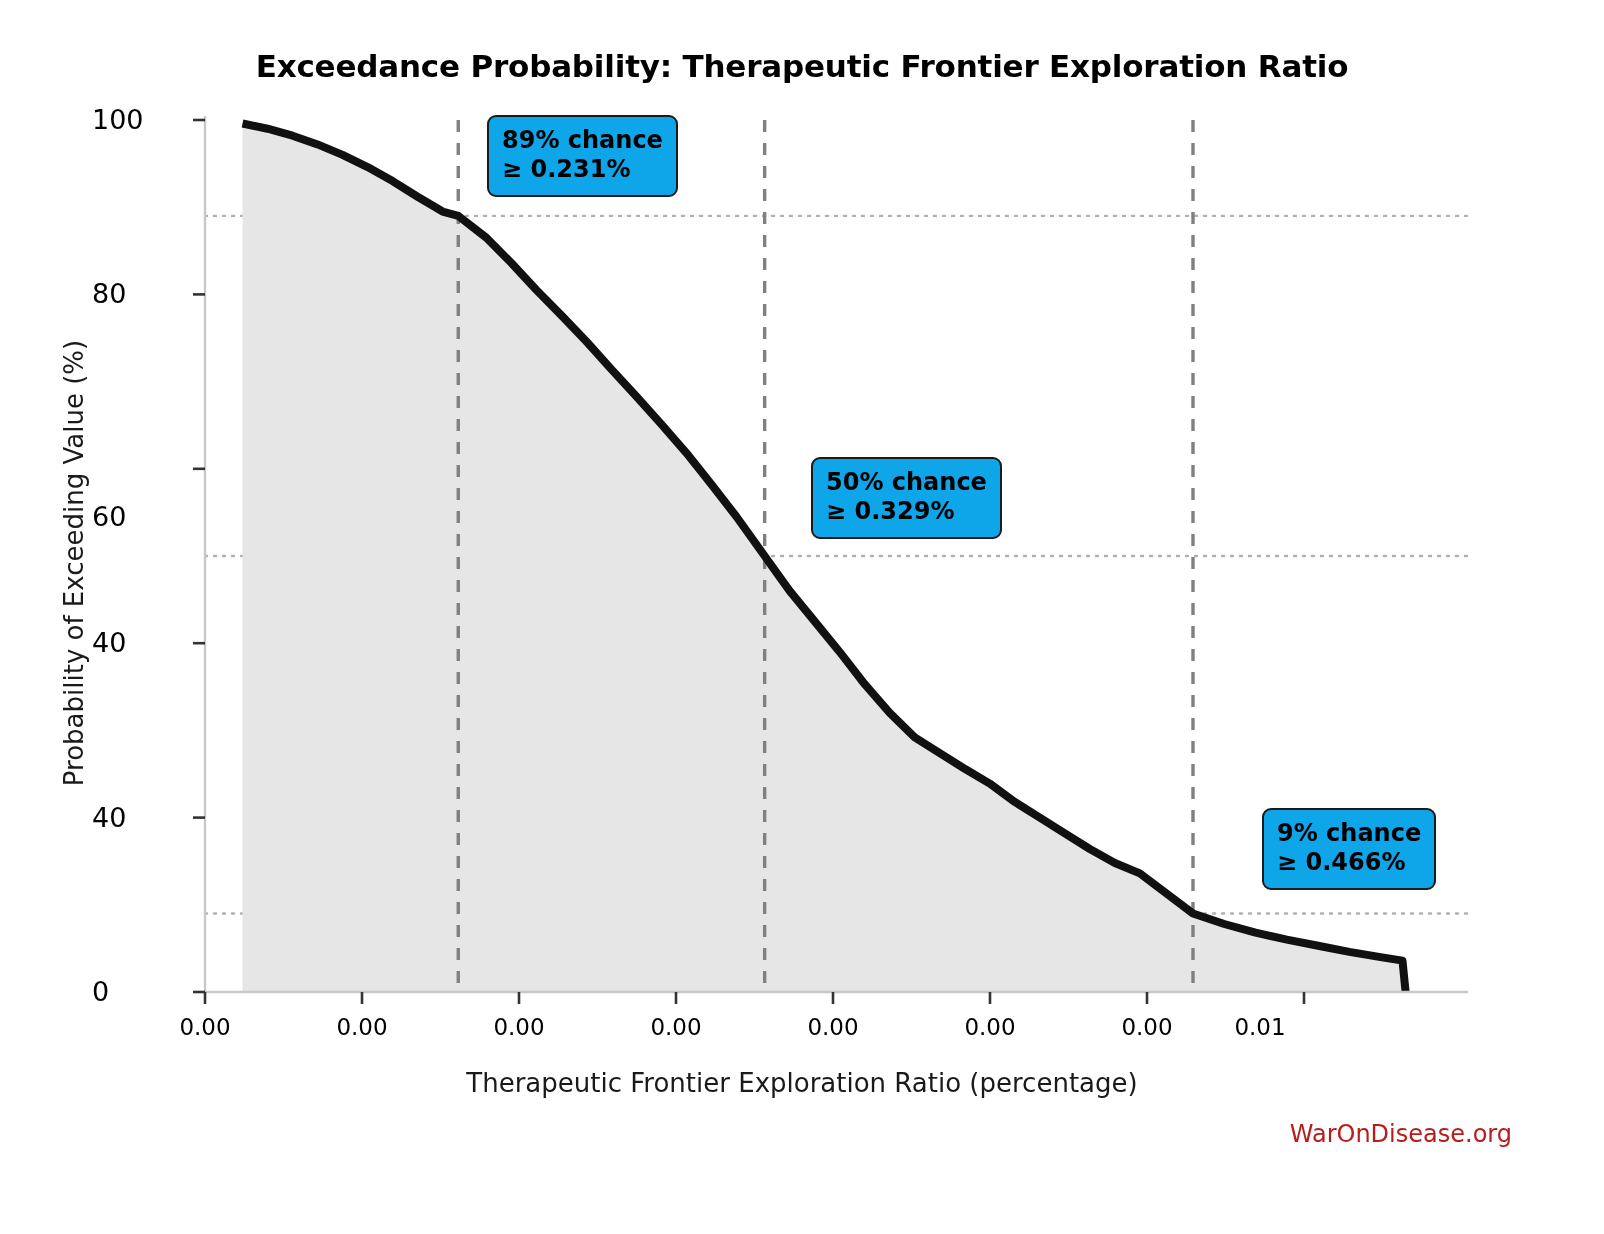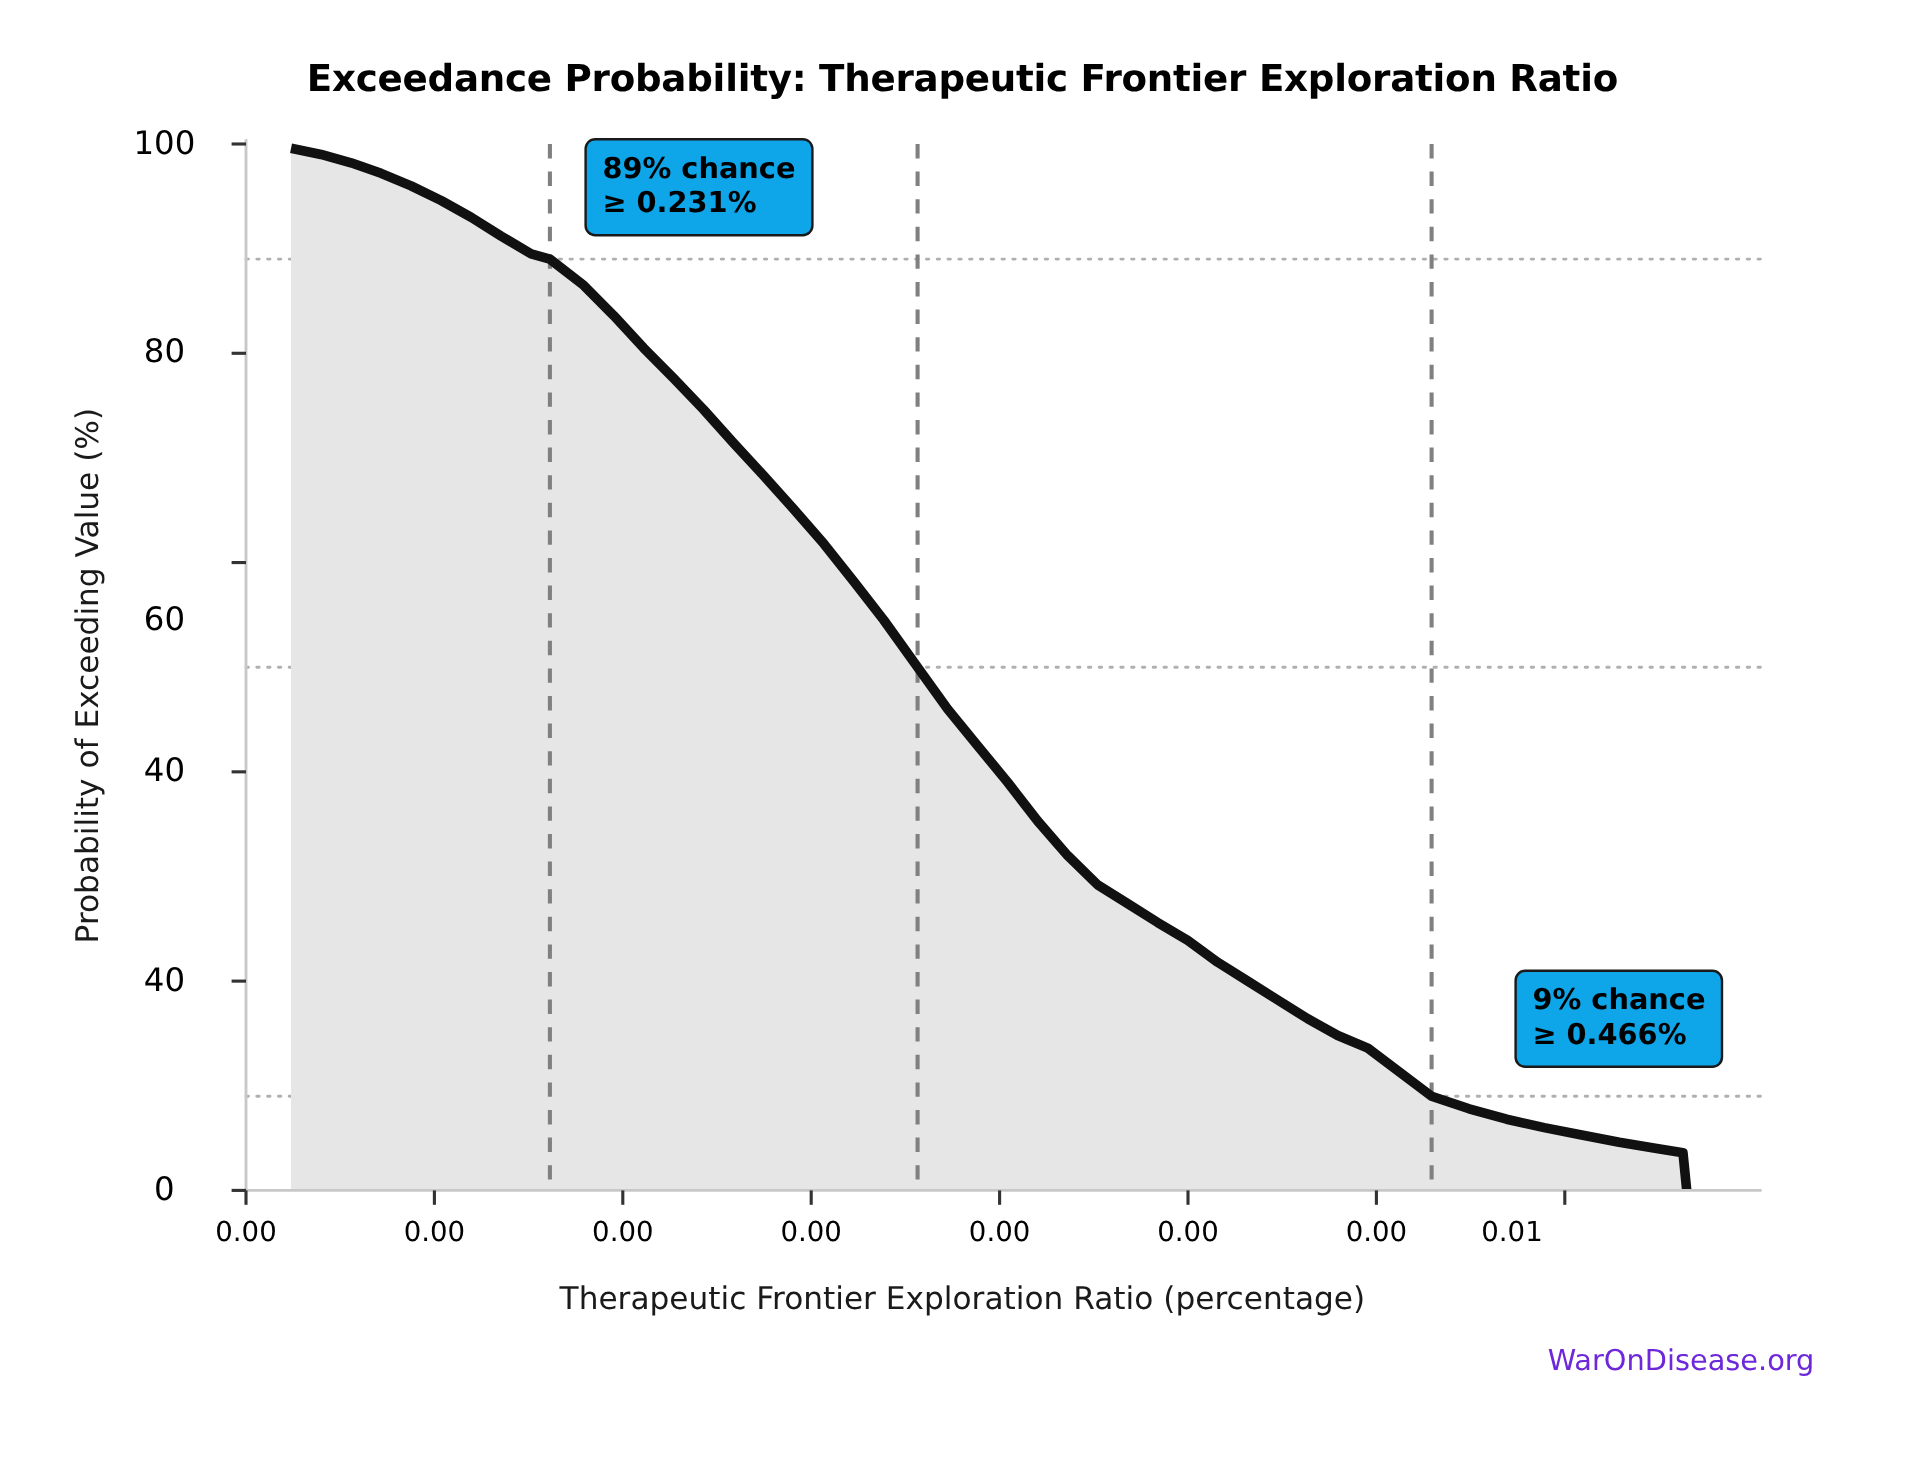--- a/index.html
+++ b/index.html
@@ -50,27 +50,27 @@
     font-size: 26px;
     color: #1a1a1a;
     transform: rotate(-90deg);
     transform-origin: center center;
   }
   .footer-credit {
     position: absolute;
     right: 92px;
     top: 1120px;
     font-size: 24px;
-    color: #6d28d9;
+    color: #b91c1c;
   }
   .ytick-label {
     position: absolute;
     right: 0;
     width: 90px;
-    text-align: center;
+    text-align: left;
     font-size: 27px;
     color: #000;
     transform: translateY(-16px);
   }
   .xtick-label {
     position: absolute;
     top: 0;
     width: 140px;
     margin-left: -70px;
     text-align: center;
@@ -157,20 +157,24 @@
       <div class="xtick-label" style="left: 990px;">0.00</div>
       <div class="xtick-label" style="left: 1147px;">0.00</div>
       <div class="xtick-label" style="left: 1260px;">0.01</div>
     </div>
 
   <div class="annot-box" style="left:487px; top:115px;">
     <span>89% chance</span>
     <span class="annot-line2">≥ 0.231%</span>
   </div>
 
+  <div class="annot-box" style="left:811px; top:457px;">
+    <span>50% chance</span>
+    <span class="annot-line2">≥ 0.329%</span>
+  </div>
 
   <div class="annot-box" style="left:1262px; top:808px;">
     <span>9% chance</span>
     <span class="annot-line2">≥ 0.466%</span>
   </div>
 
   <div class="footer-credit">WarOnDisease.org</div>
 </div>
 
 </body></html>

